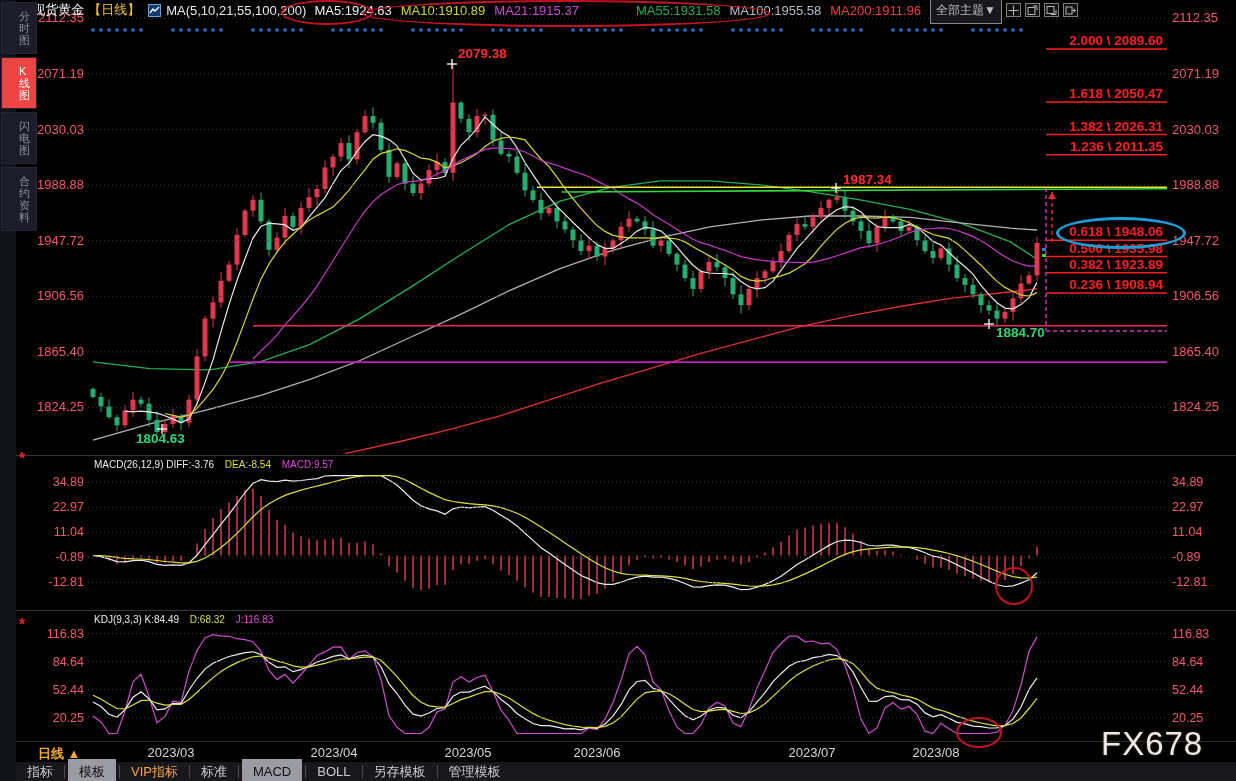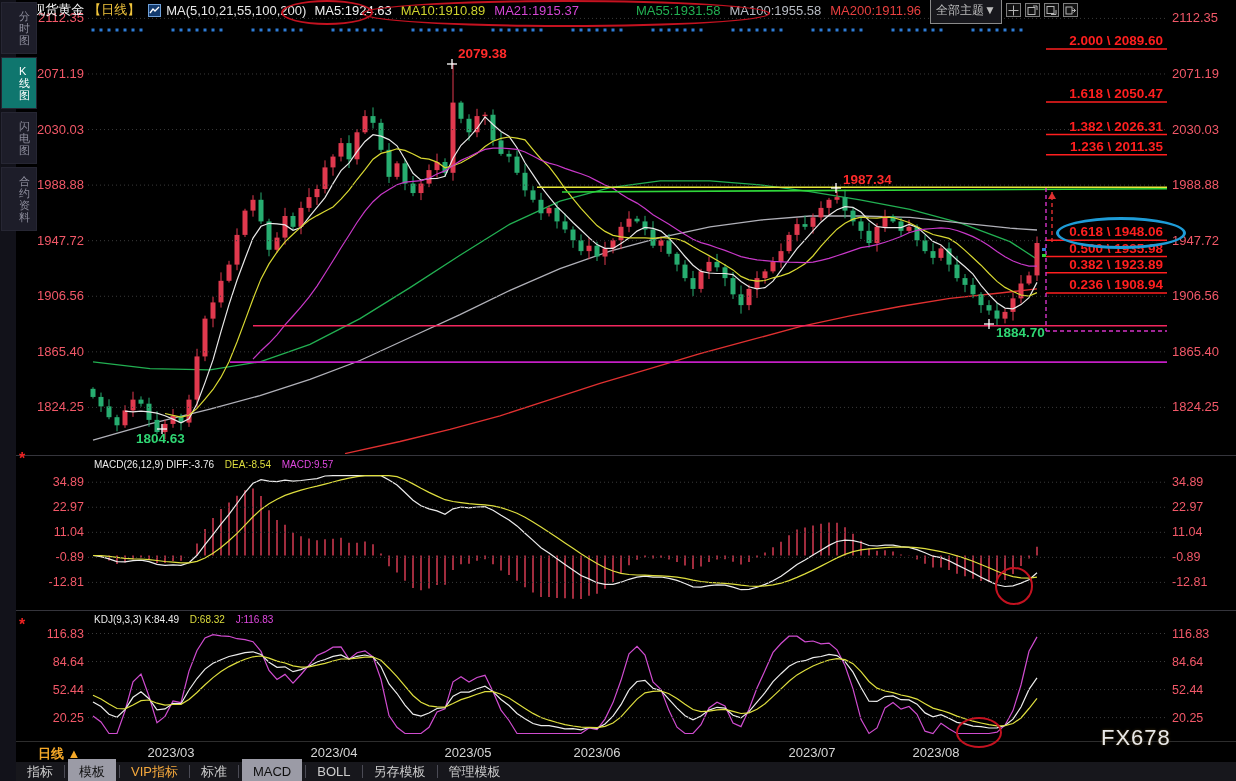--- a/index.html
+++ b/index.html
@@ -2,21 +2,21 @@
 <html><head>
 <meta charset="utf-8">
 <style>
   html,body{margin:0;padding:0}
   body{width:1236px;height:781px;background:#000;position:relative;overflow:hidden;
        font-family:"Liberation Sans",sans-serif;color:#ddd}
   
   .sidebar{position:absolute;left:0;top:0;width:16px;height:781px;background:#12121a;z-index:6}
   .side-item{width:14px;margin:2px 1px 3px 1px;padding:7px 17px;background:#1d1d29;color:#8d8d9c;
              font-size:11px;line-height:12px;text-align:center;cursor:pointer;border:1px solid #262633;box-sizing:border-box}
-  .side-item.active{background:#0f766e;color:#fff}
+  .side-item.active{background:#ef4444;color:#fff}
   
   .topbar{position:absolute;left:16px;top:0;right:0;height:20px;display:flex;align-items:center;
           font-size:13px;z-index:4;white-space:nowrap}
   .topbar .pad{width:58px}
   .t-symbol{color:#f5f5f5}
   .t-period{color:#f0c43c;margin-left:4px}
   .t-icn{margin:0 5px 0 8px;display:inline-flex}
   .t-ma{color:#e8e8e8;margin-right:8px}
   .ma-val{margin-right:9px}
   .tb-right{margin-left:auto;margin-right:158px;display:flex;align-items:center;gap:4px}
@@ -34,21 +34,21 @@
   .x-date{position:absolute;top:3px;color:#d6d6d6;transform:translateX(-50%)}
   
   .footer-tabs{position:absolute;left:16px;right:0;top:762px;height:19px;background:#17171c;z-index:3;
                display:flex;align-items:center;font-size:13px}
   .ftab{padding:4px 11px;color:#cdcdcd;cursor:pointer;height:17px;line-height:17px}
   .ftab.chip{background:#9b9ba6;color:#0d0d0d;margin:0 3px}
   .ftab.vip{color:#f6a93c}
   .ftab.mono{font-family:Liberation Sans, sans-serif}
   .fsep{width:1px;height:13px;background:#4b4b55}
   
-  .watermark{position:absolute;left:1101px;top:725px;z-index:7;font-size:22px;color:#e9e9e9;
+  .watermark{position:absolute;left:1101px;top:725px;z-index:7;font-size:33px;color:#e9e9e9;
              letter-spacing:1px;text-shadow:0 0 3px rgba(120,90,30,.6)}
   
   .callout{position:absolute;border-radius:50%;pointer-events:none;z-index:8}
   .red-ring{border:2px solid #c41220}
   .blue-ring{border:3px solid #1e9cd7}
   svg#chart{position:absolute;left:0;top:0;z-index:1}
 </style>
 </head>
 <body>
 

